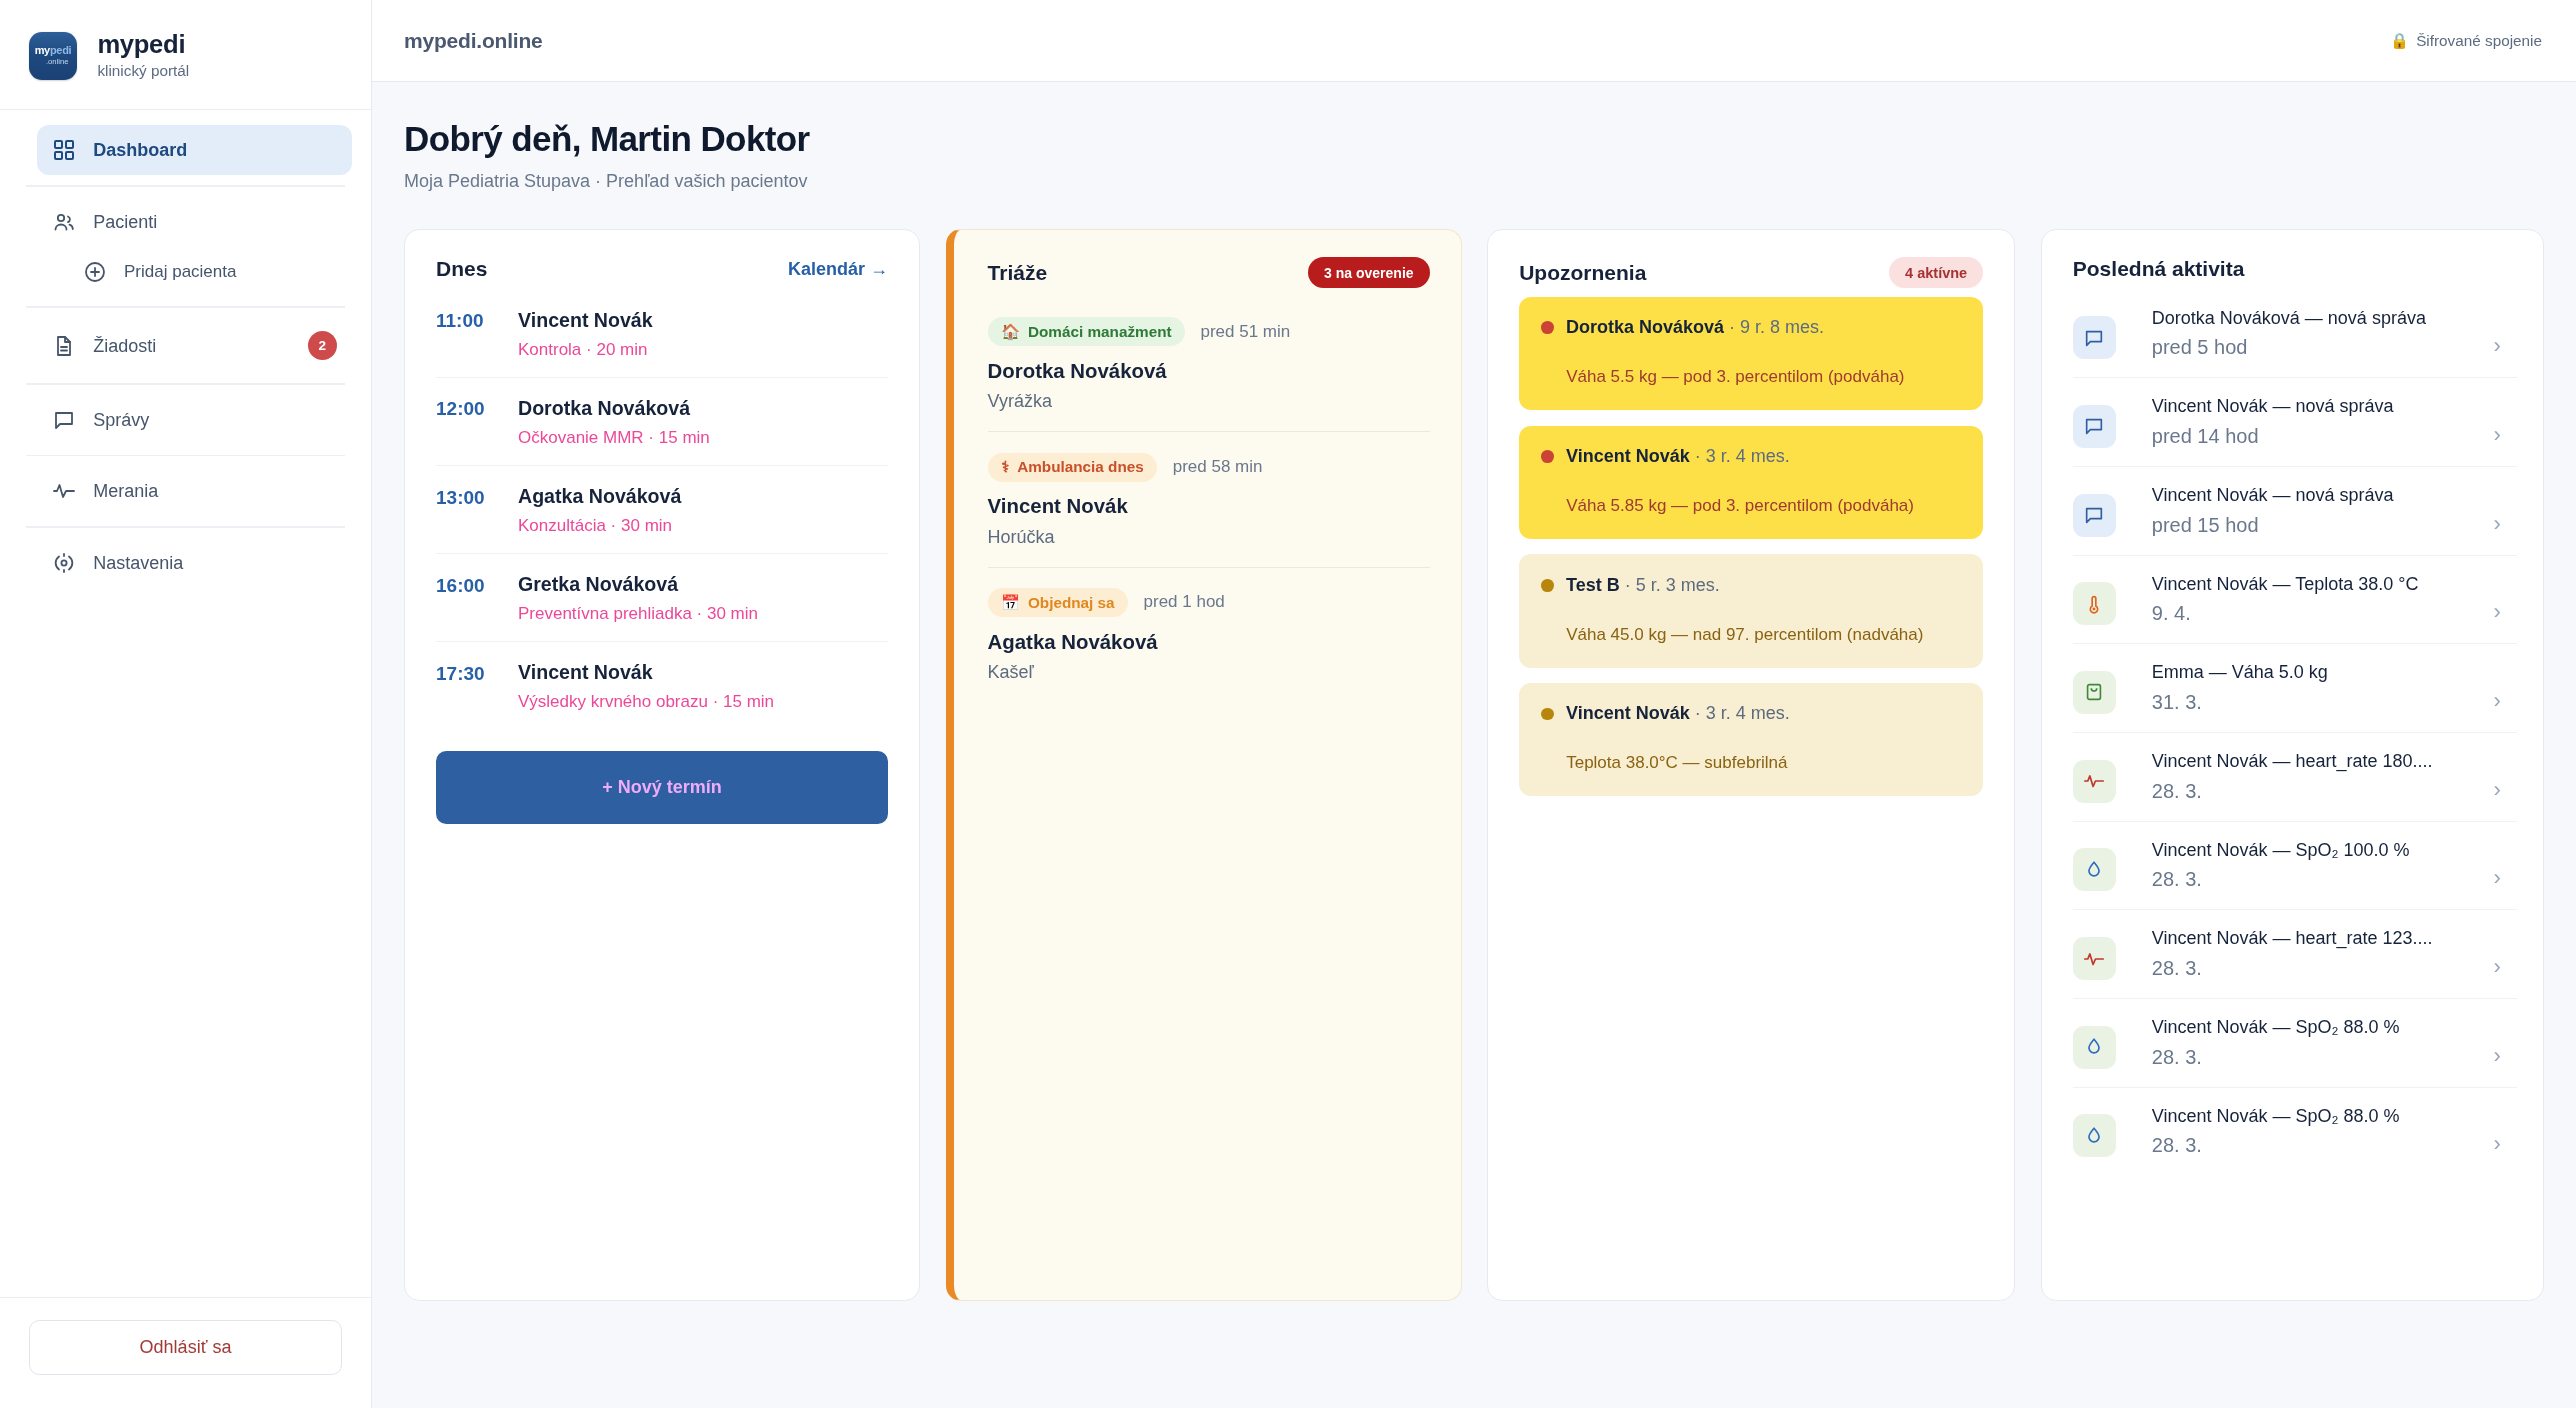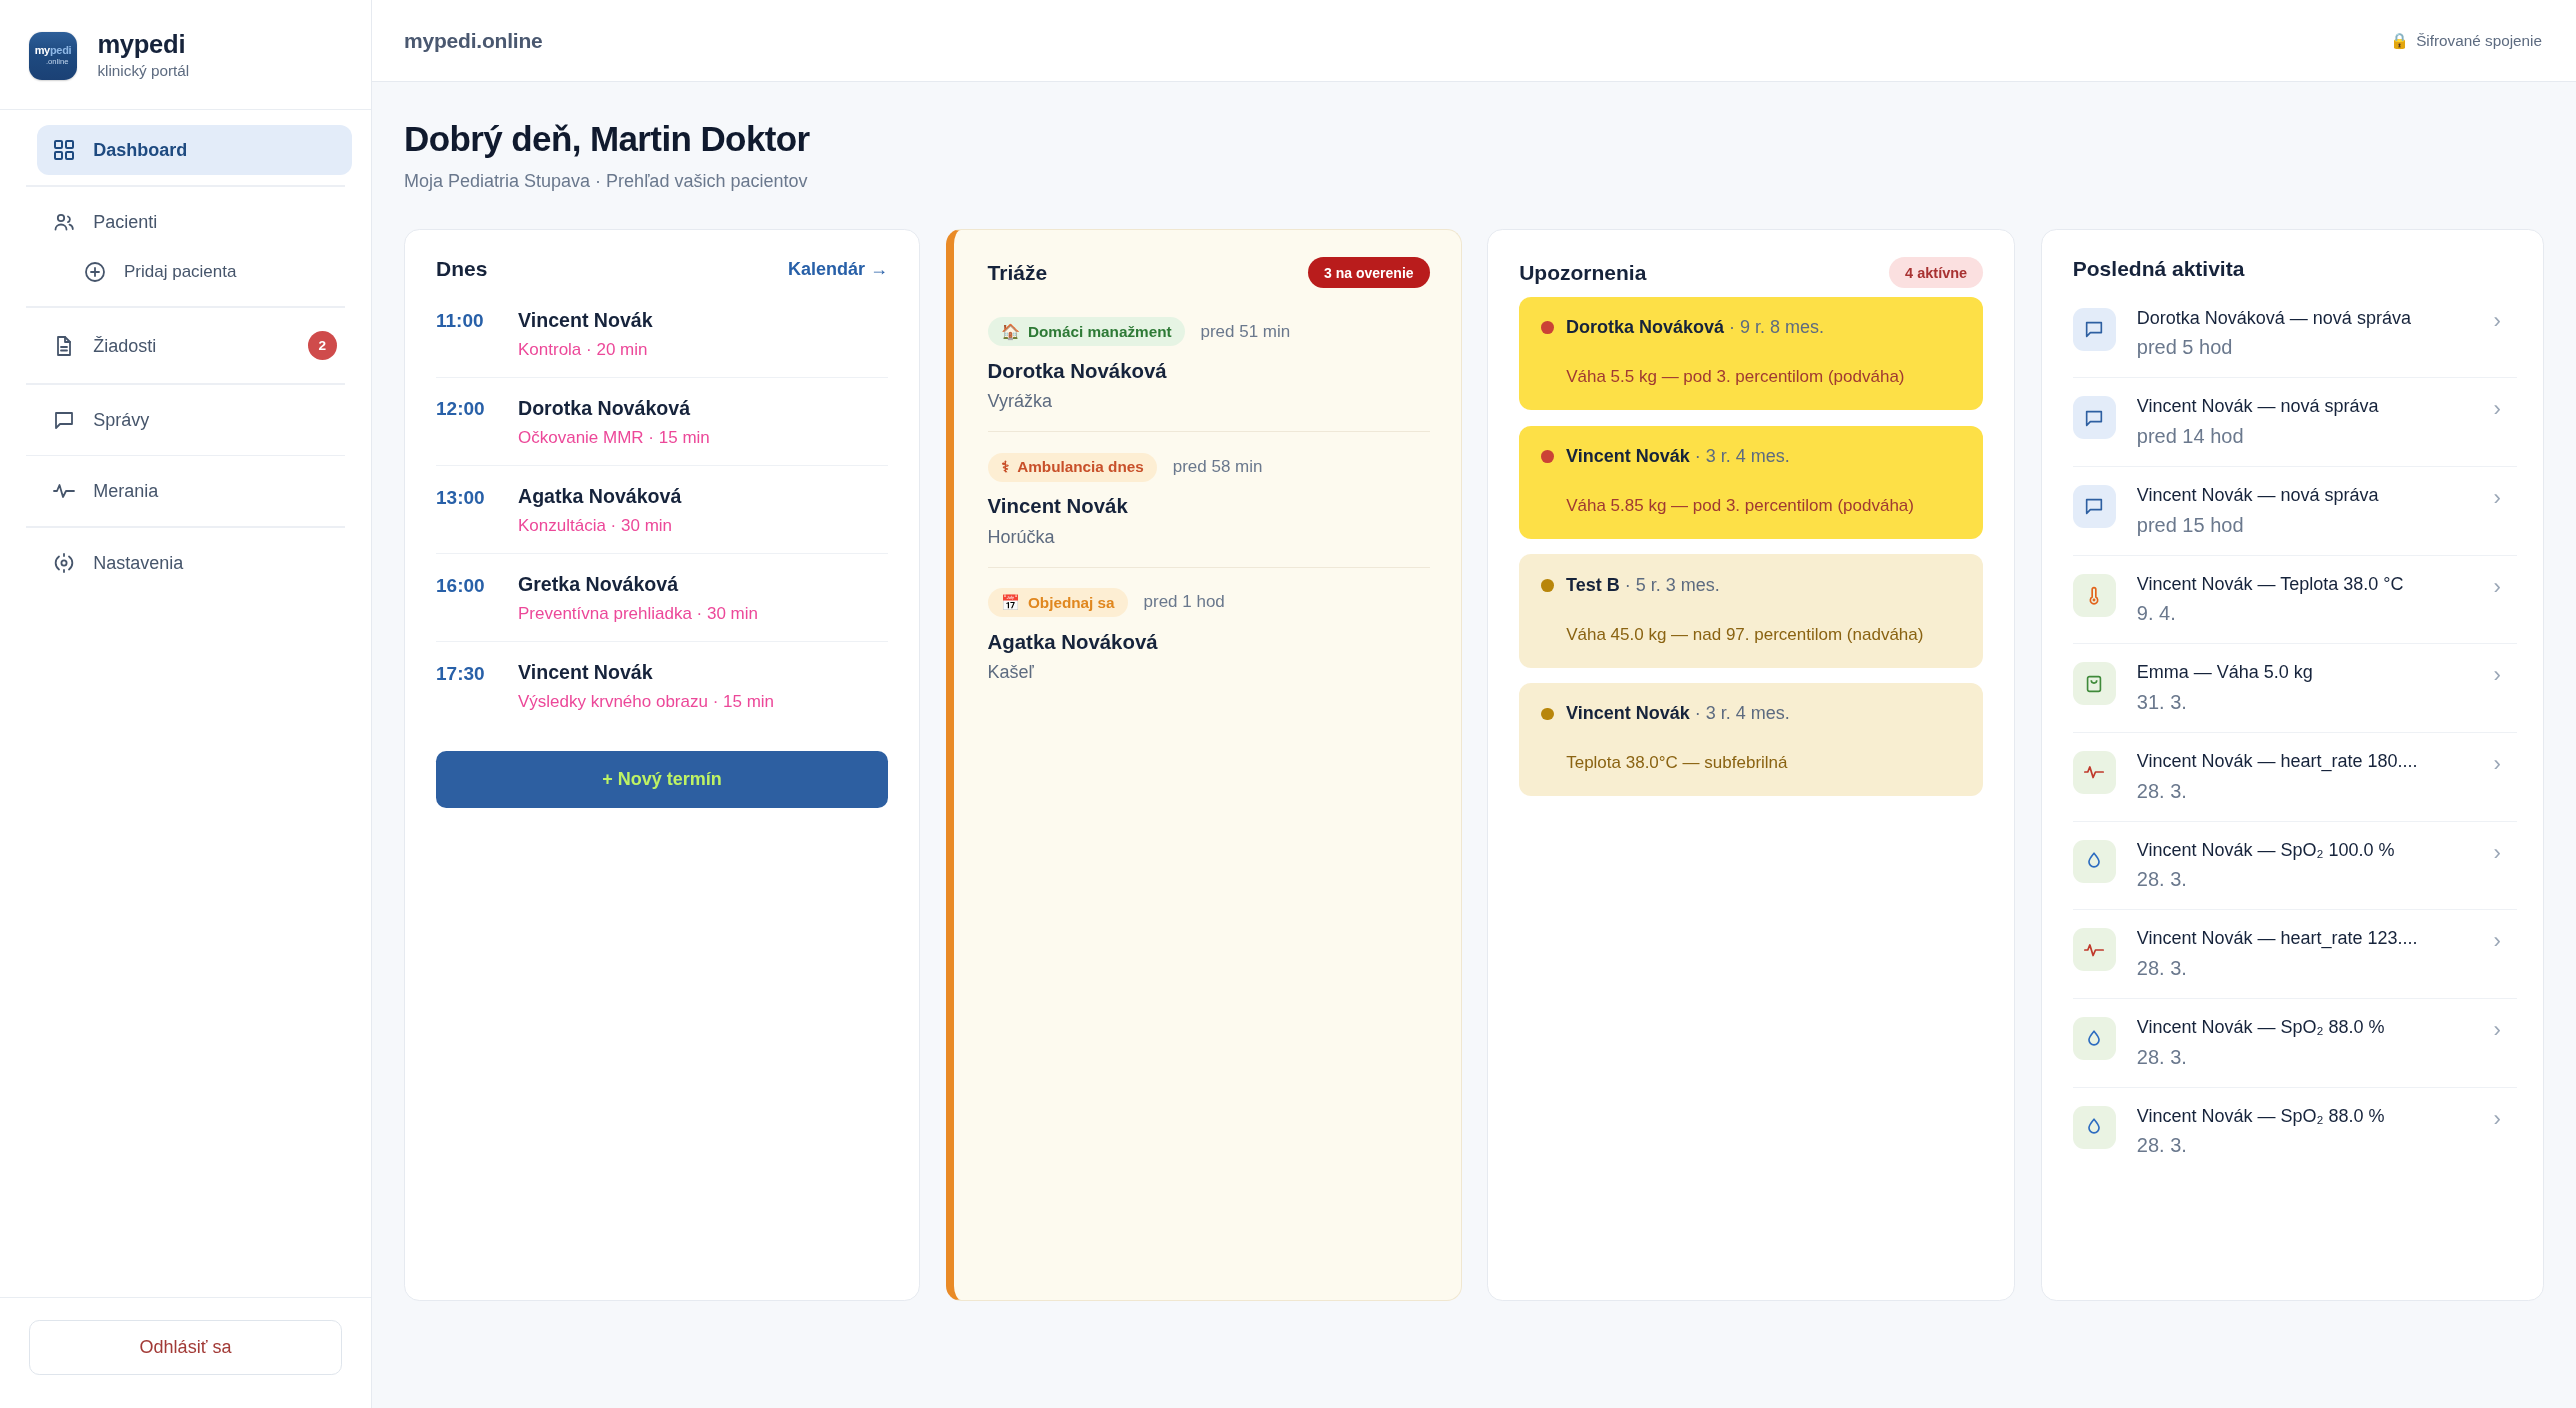--- a/index.html
+++ b/index.html
@@ -98,22 +98,22 @@
   .pill-orange { background: #b91c1c; color: #fff; font-size: 14px; font-weight: bold; padding: 7.7px 16px; border-radius: 851px;}
   .pill-red { background: #fbe0e0; color: #a83232; font-size: 14.5px; font-weight: bold; padding: 7.7px 16px; border-radius: 851px;}
 
   
   .appt { display: flex; gap: 12px; padding: 19px 0 17px 0; border-bottom: 1.7px solid #eef1f5; align-items: flex-start;}
   .appt:last-of-type { border-bottom: none; }
   .appt-time { font-size: 19px; font-weight: bold; color: #2860a8; flex: 0 0 70px; padding-top: 1.7px;}
   .appt-name { font-size: 19.6px; font-weight: bold; color: #16233b; line-height:1.2;}
   .appt-meta { font-size: 17px; color: #ec4899; margin-top: 7.7px; }
   .new-appt-btn {
-    display:block; width: 100%; margin-top: 22px; padding: 18px 0;
-    background: #2d5fa1; color: #bef264; border: none; border-radius: 10.2px;
+    display:block; width: 100%; margin-top: 22px; padding: 26px 0;
+    background: #2d5fa1; color: #f0abfc; border: none; border-radius: 10.2px;
     font-size: 18px; font-weight: bold; cursor: pointer;
     font-family: "Liberation Sans", sans-serif;
   }
 
   
   .triage-row { padding: 20.4px 0 19px 0; border-bottom: 1.7px solid #efe8d8; }
   .triage-row:last-of-type { border-bottom: none; }
   .triage-top { display: flex; align-items: center; gap: 15.3px; }
   .t-chip { display:inline-flex; align-items:center; gap:7.7px; font-size:15.3px; font-weight:bold; padding: 6.8px 13.6px; border-radius: 851px; line-height:1;}
   .t-chip.green { background:#e6f4e4; color:#2e7a36; }
@@ -131,21 +131,21 @@
   .dot { width: 12.8px; height: 12.8px; border-radius: 50%; flex:0 0 12.8px;}
   .dot.red { background: #cb4236; }
   .dot.amber { background: #b8860b; }
   .alert-name { font-size: 18px; font-weight: bold; color: #16233b; }
   .alert-age { font-size: 18px; color: #5d6b80; font-weight: normal;}
   .alert-body { font-size: 17px; margin-top: 27px; line-height: 1.45; padding-left: 25px;}
   .alert.red .alert-body { color: #a03a32; }
   .alert.amber .alert-body { color: #8a6312; }
 
   
-  .act-row { display: flex; align-items: flex-start; gap: 21px; padding: 18px 6.8px 18px 0; border-bottom: 1.7px solid #eef1f5; cursor:pointer;}
+  .act-row { display: flex; align-items: flex-end; gap: 36px; padding: 18px 6.8px 18px 0; border-bottom: 1.7px solid #eef1f5; cursor:pointer;}
   .act-row:last-of-type { border-bottom: none; }
   .act-ico { width: 43px; height: 43px; border-radius: 11px; flex: 0 0 43px; display:flex; align-items:center; justify-content:center; }
   .act-ico.blue { background: #e3ecf9; }
   .act-ico.green { background: #eaf3e3; }
   .act-ico svg { width: 22px; height: 22px; }
   .act-txt { flex: 1 1 auto; min-width: 0; }
   .act-title { font-size: 18px; color: #16233b; white-space: nowrap; overflow: hidden; text-overflow: ellipsis;}
   .act-date { font-size: 20px; color: #6a788d; margin-top: 7.7px; }
   .chev { color: #9aa6b6; font-size: 22px; flex:0 0 17px; }
 </style>

